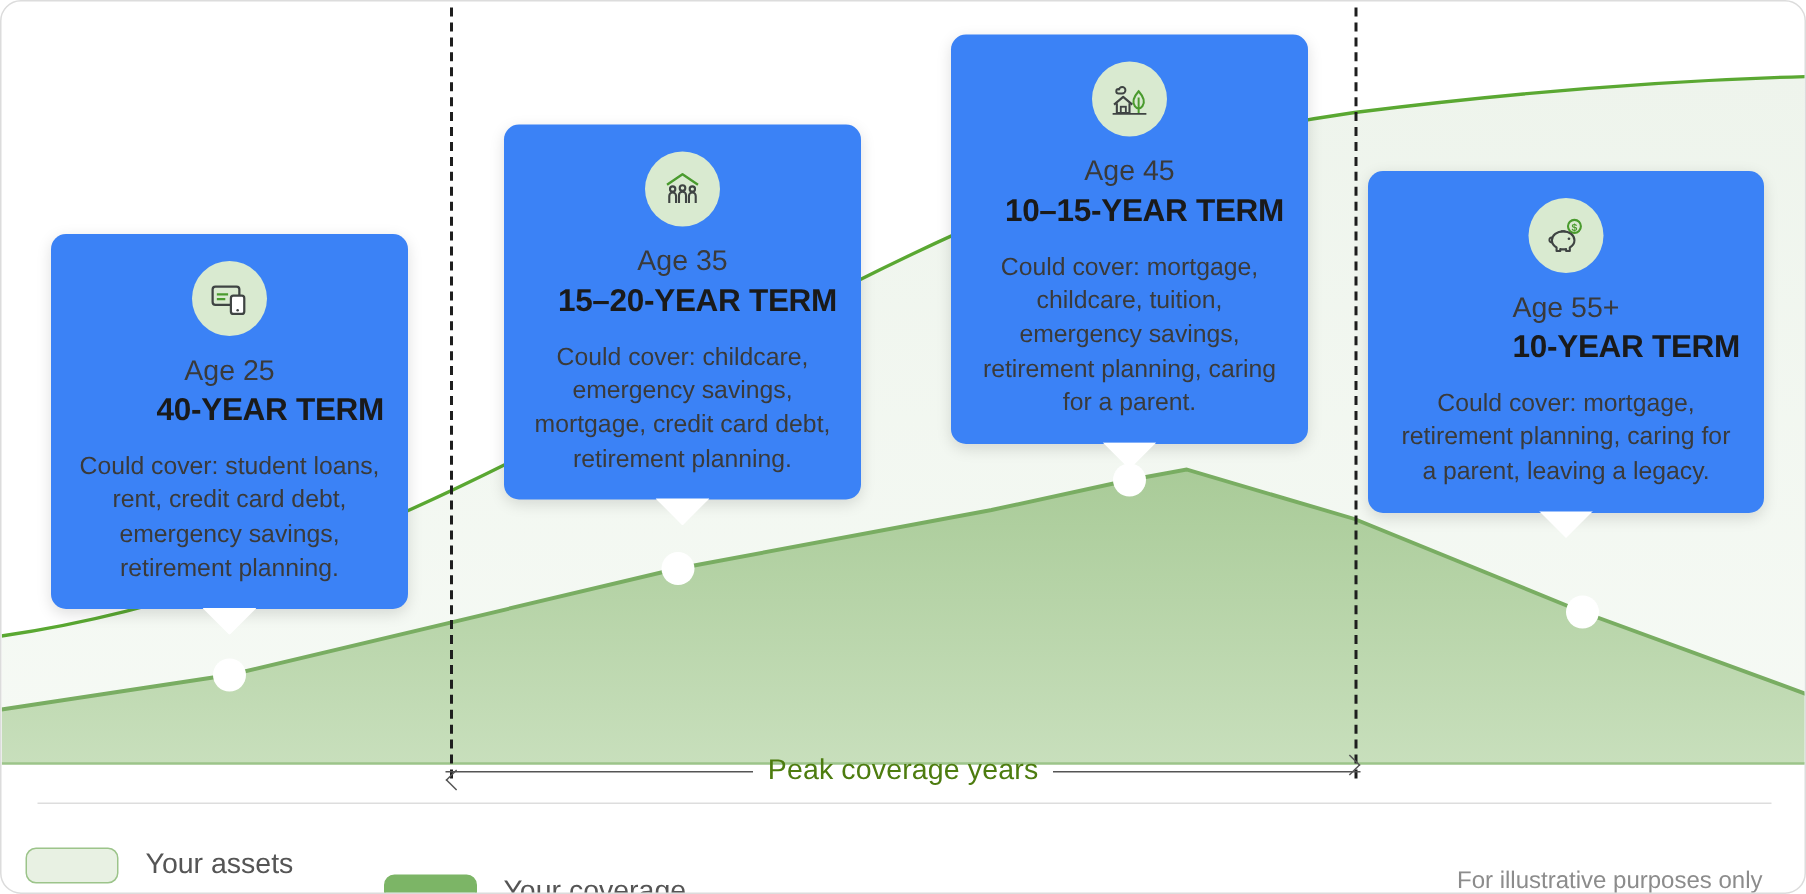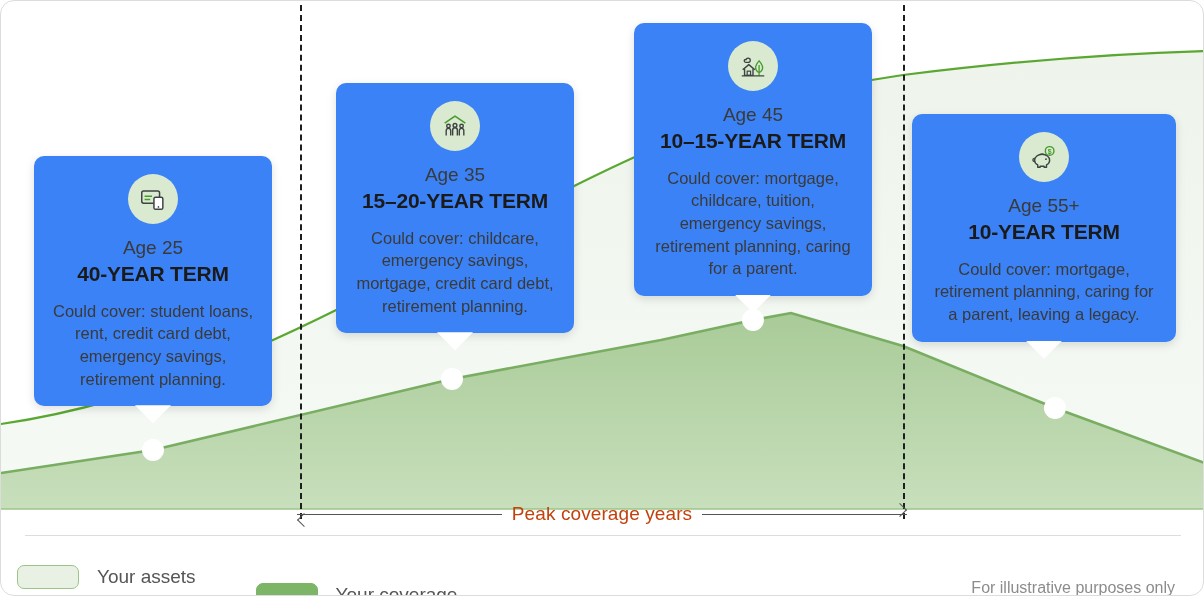--- a/index.html
+++ b/index.html
@@ -63,21 +63,21 @@
     content: "";
     position: absolute; right: 0; top: -4px;
     width: 9px; height: 9px;
     border-right: 1px solid #555;
     border-top: 1px solid #555;
     transform: rotate(45deg);
     transform-origin: right top;
   }
   #peak-label {
     font-size: 19px;
-    color: #c2410c;
+    color: #4d7c0f;
     white-space: nowrap;
     letter-spacing: .1px;
   }
 
   
   #footer-rule {
     position: absolute;
     left: 24px; top: 534px;
     width: 1156px; height: 1px;
     background: #dddddd;
@@ -126,20 +126,21 @@
     color: #3a3a3a;
     line-height: 1.1;
     margin-bottom: 3px;
   }
   .card-term {
     font-size: 21px;
     font-weight: bold;
     color: #1a1a1a;
     letter-spacing: -.2px;
     margin-bottom: 14px;
+    text-align: right;
   }
   .card-body {
     font-size: 16.5px;
     color: #3a3a3a;
     line-height: 1.37;
   }
   
   .card-tail {
     position: absolute;
     left: 50%; bottom: -17px;

